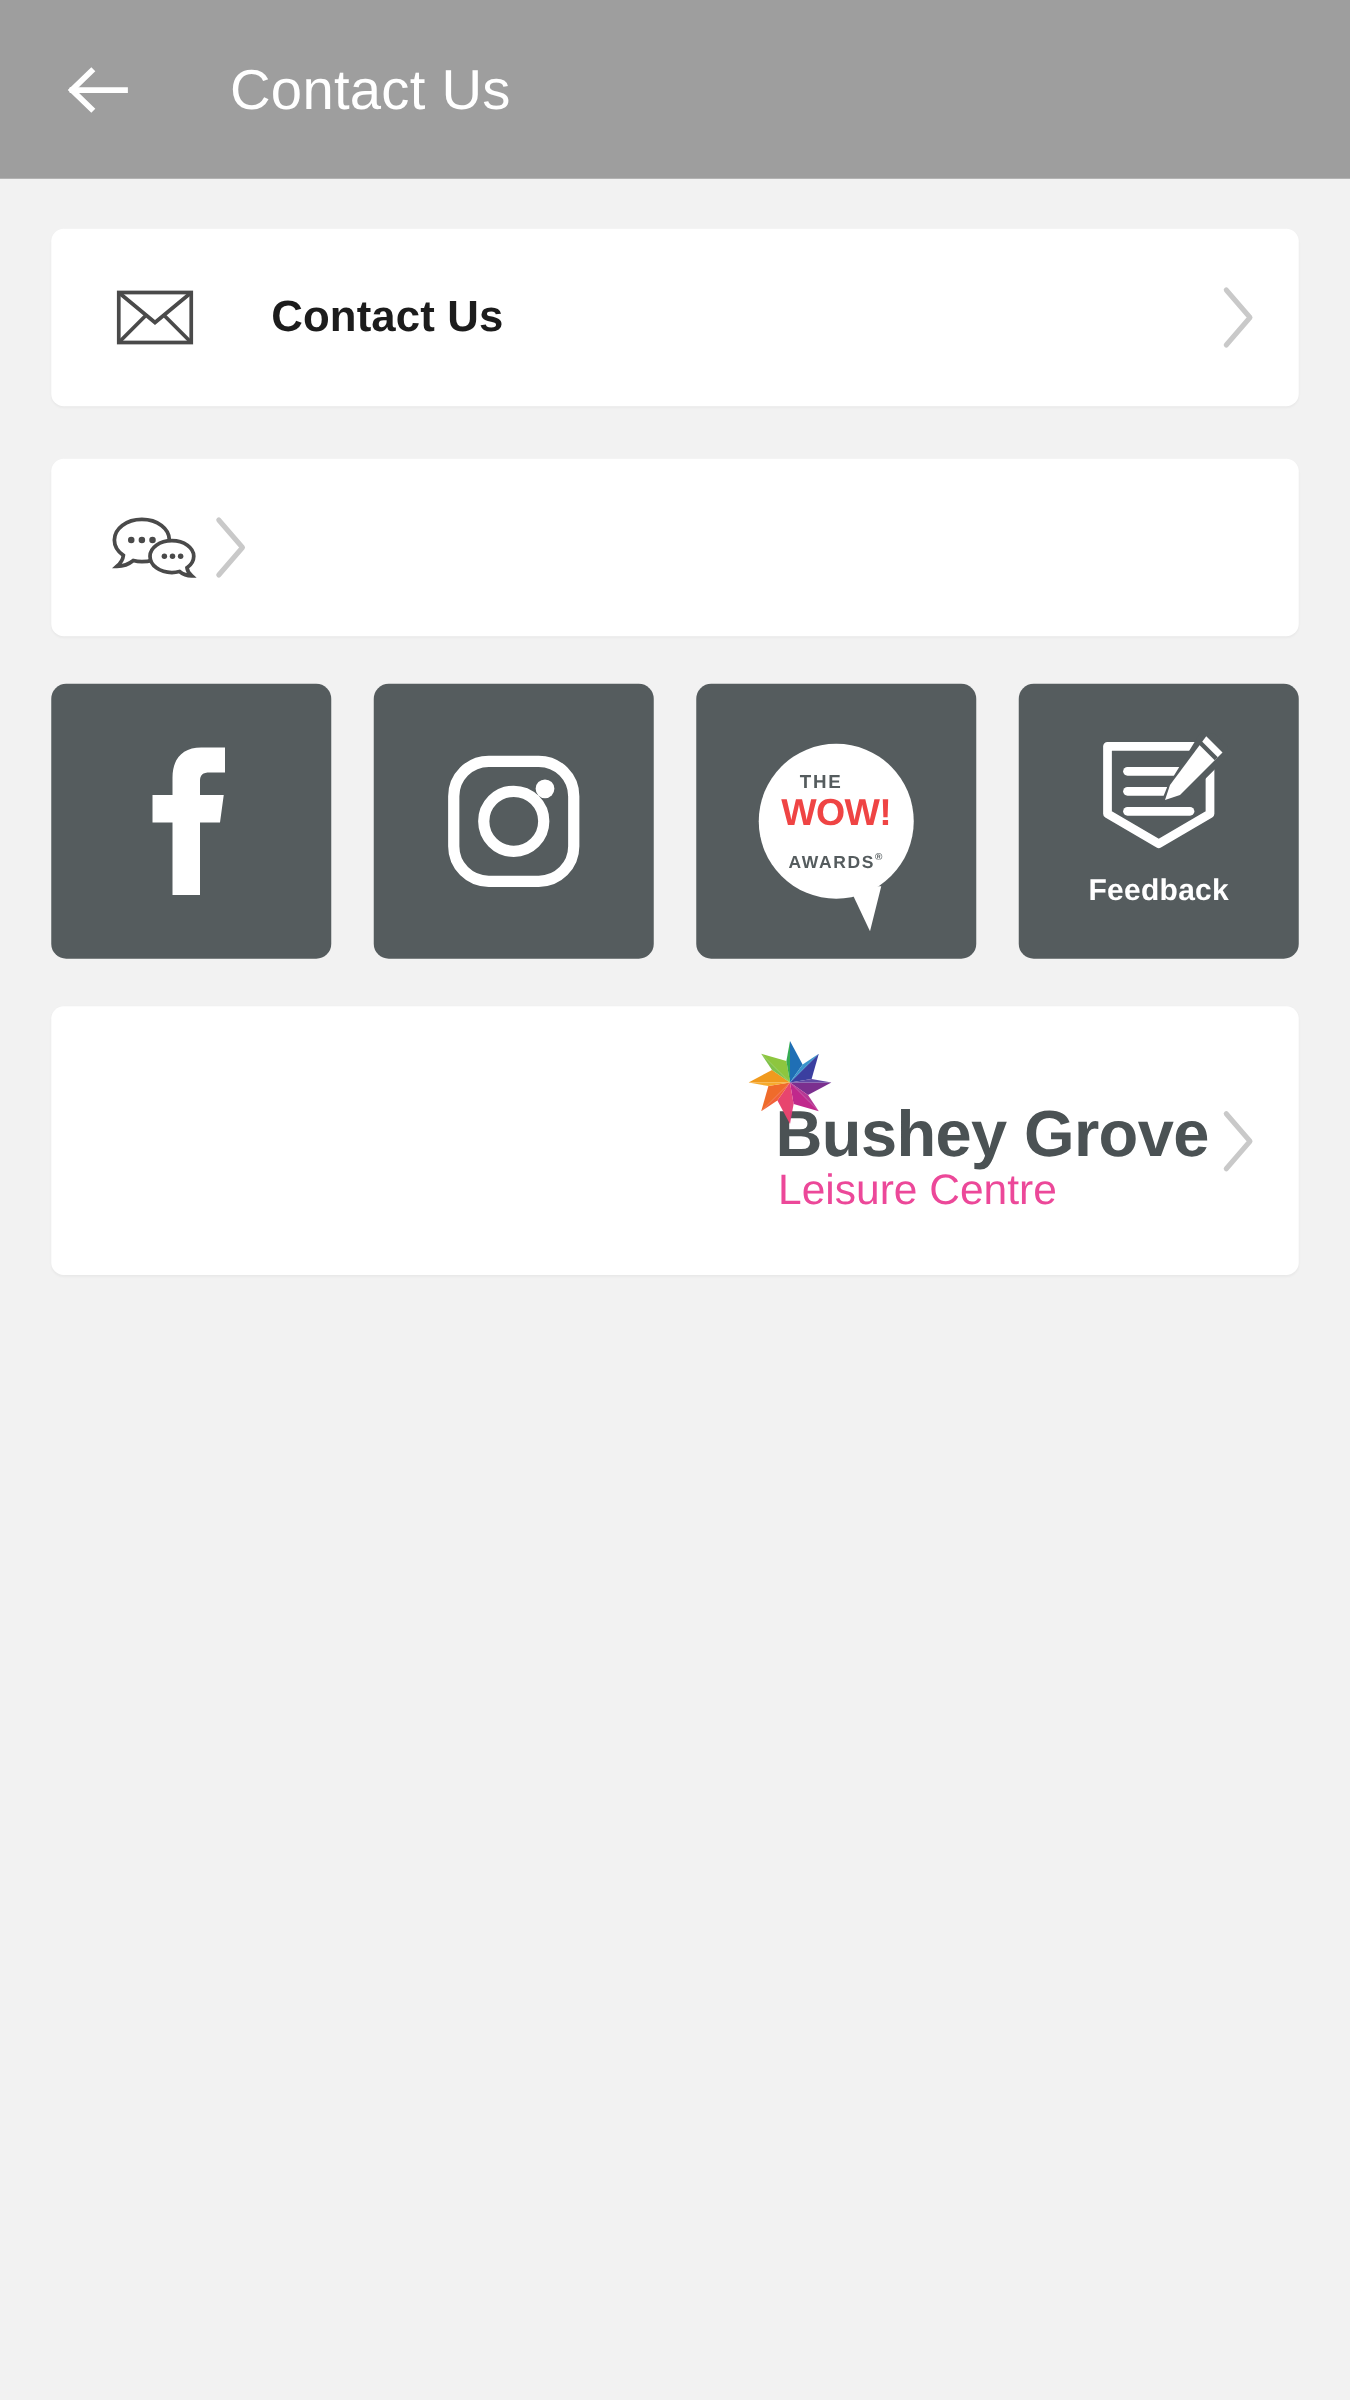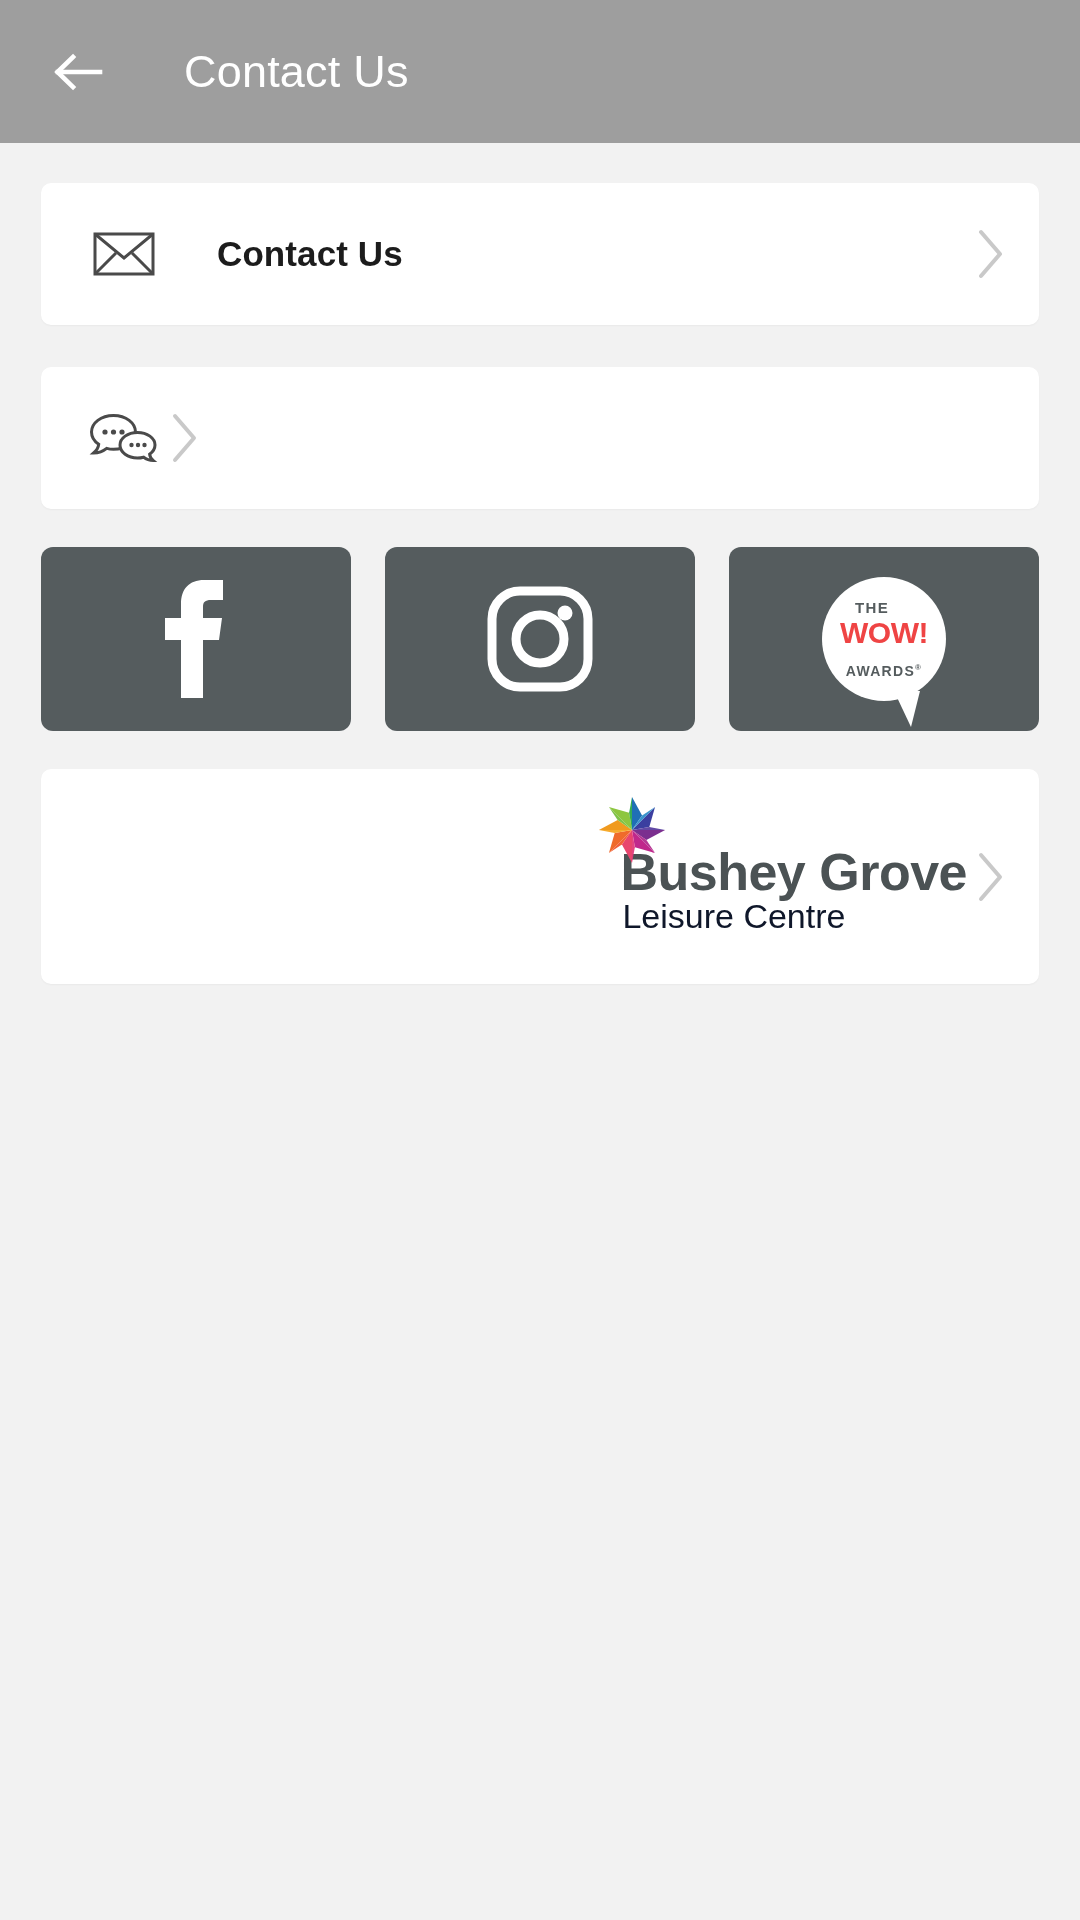--- a/index.html
+++ b/index.html
@@ -92,21 +92,21 @@
   .chevron svg { display: block; }
 
   
   .tiles {
     display: flex;
     gap: 34px;
     margin-top: 38px;
   }
   .tile {
     flex: 1 1 0;
-    height: 184px;
+    height: 220px;
     background: #555c5e;
     border-radius: 12px;
     position: relative;
     display: flex;
     flex-direction: column;
     align-items: center;
     justify-content: center;
     cursor: pointer;
     box-sizing: border-box;
   }
@@ -207,21 +207,21 @@
   .logo-name {
     font-size: 52px;
     font-weight: bold;
     color: #4b5254;
     line-height: 1;
     letter-spacing: -0.5px;
     white-space: nowrap;
   }
   .logo-sub {
     font-size: 34px;
-    color: #0f172a;
+    color: #ec4899;
     line-height: 1;
     margin-top: 1px;
     margin-left: 2px;
     white-space: nowrap;
   }
 </style>
 </head>
 <body>
 
 <div class="appbar">
@@ -299,20 +299,34 @@
       <div class="wow-bubble">
         <div class="wow-circle">
           <div class="wow-the">THE</div>
           <div class="wow-main">WOW!</div>
           <div class="wow-awards"><span>AWARDS</span><sup>®</sup></div>
         </div>
         <div class="wow-tail"></div>
       </div>
     </div>
 
+    <div class="tile">
+      <span>
+        <svg width="110" height="98" viewBox="0 0 110 98">
+          <path d="M14 10 H96 V64 L55 88 L14 64 Z" fill="none" stroke="#ffffff" stroke-width="7" stroke-linejoin="round"></path>
+          <path d="M30 30 H76" stroke="#ffffff" stroke-width="7" stroke-linecap="round"></path>
+          <path d="M30 46 H68" stroke="#ffffff" stroke-width="7" stroke-linecap="round"></path>
+          <path d="M30 62 H80" stroke="#ffffff" stroke-width="7" stroke-linecap="round"></path>
+          <path d="M93 0 L108 14 L72 50 L62 54 L66 44 Z" fill="#555c5e" stroke="#555c5e" stroke-width="9" stroke-linejoin="round"></path>
+          <path d="M93 2 L106 15 L72 49 L60 53 L64 41 Z" fill="#ffffff"></path>
+          <path d="M88 7 L101 20" stroke="#555c5e" stroke-width="3.5"></path>
+        </svg>
+      </span>
+      <div class="tile-label">Feedback</div>
+    </div>
 
   </div>
 
   <div class="logo-card">
     <div class="logo-wrap">
       <div class="logo-inner">
         <span class="logo-star">
           <svg width="72" height="72" viewBox="0 0 100 100">
             <g>
               <path d="M50 50 L50 4 L64 30 Z" fill="#1f6fb5"></path>

